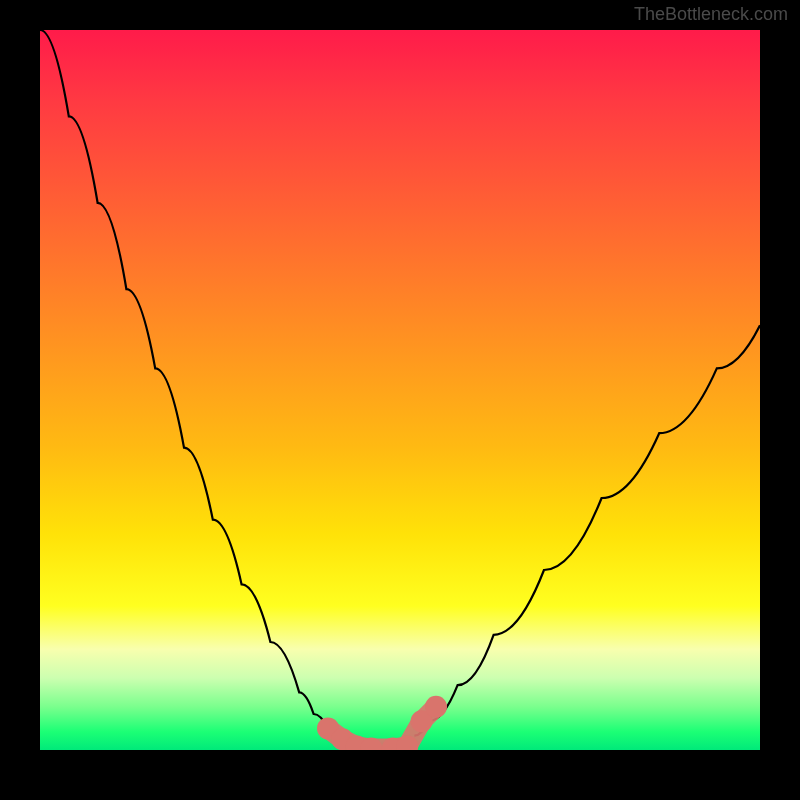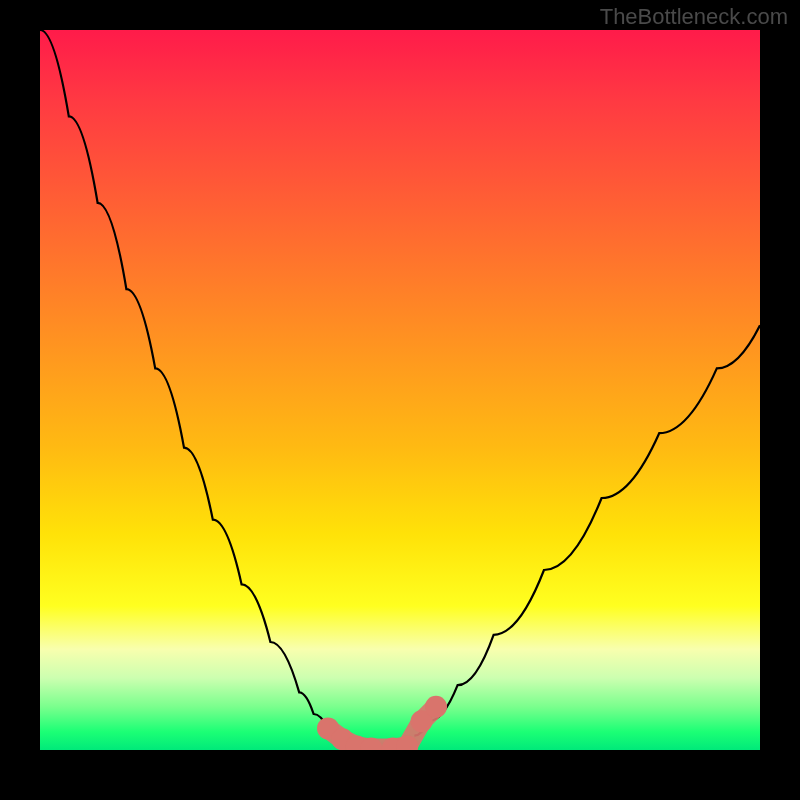--- a/index.html
+++ b/index.html
@@ -9,21 +9,21 @@
     height: 800px;
     background: #000;
     position: relative;
     font-family: Arial, sans-serif;
   }
   .watermark {
     position: absolute;
     top: 4px;
     right: 12px;
     color: #4a4a4a;
-    font-size: 22px;
+    font-size: 18px;
     font-weight: 500;
     z-index: 10;
   }
   .plot-area {
     position: absolute;
     left: 40px;
     top: 30px;
     width: 720px;
     height: 720px;
     background: linear-gradient(to bottom,

